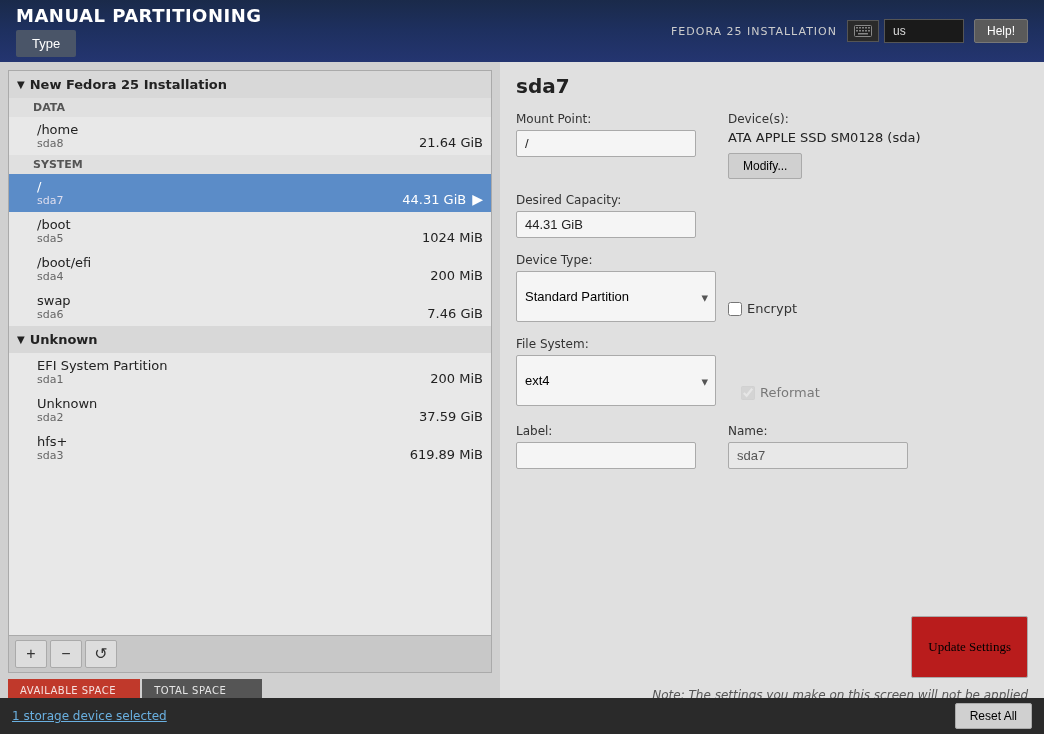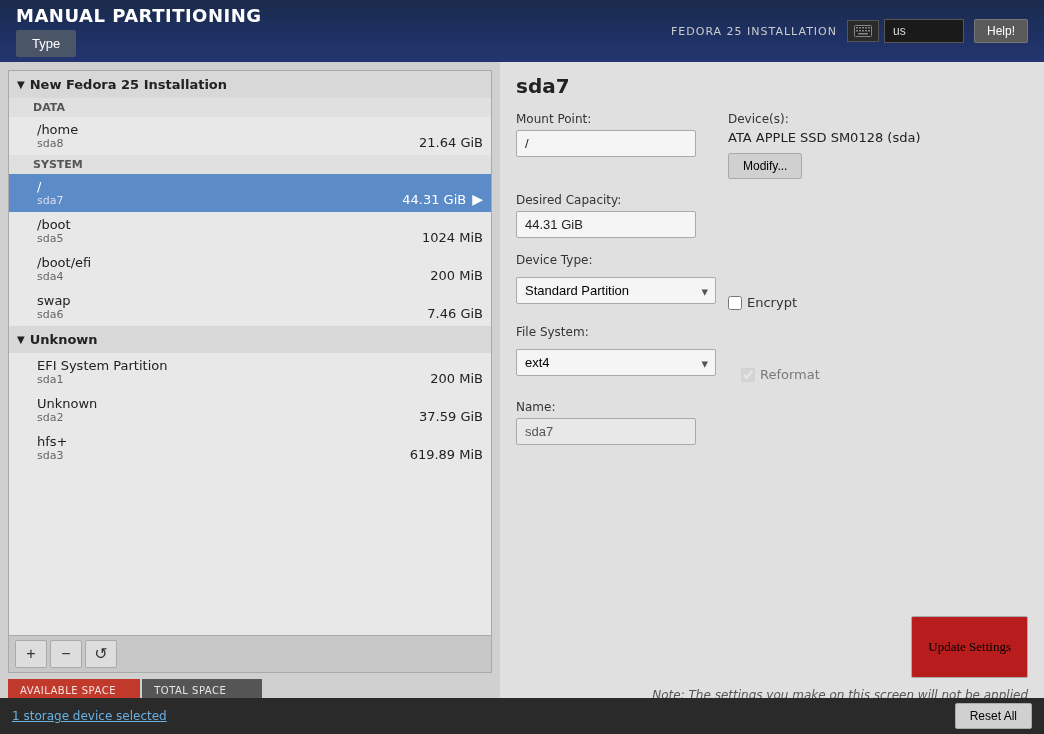--- a/index.html
+++ b/index.html
@@ -300,21 +300,21 @@
     
     .device-type-row {
       display: flex;
       align-items: center;
       gap: 12px;
       margin-bottom: 14px;
     }
     .select-box {
       background: #f5f5f5;
       border: 1px solid #aaa;
-      padding: 5px 8px;
+      padding: 17px 8px;
       font-size: 13px;
       width: 200px;
       border-radius: 2px;
       appearance: none;
       -webkit-appearance: none;
       position: relative;
       cursor: pointer;
     }
     .select-wrapper {
       position: relative;
@@ -615,20 +615,24 @@
         </select>
       </div>
       <div class="checkbox-group disabled">
         <input type="checkbox" id="reformat-cb" checked="" disabled="" style="">
         <label class="checkbox-label" for="reformat-cb">Reformat</label>
       </div>
     </div>
 
     <div class="label-name-row">
       <div class="form-group">
+        <label class="form-label">Label:</label>
+        <input class="form-input" type="text" value="" style="">
+      </div>
+      <div class="form-group">
         <label class="form-label">Name:</label>
         <input class="form-input readonly" type="text" value="sda7" readonly="" style="">
       </div>
     </div>
 
     <div class="bottom-actions">
       <button class="update-settings-btn">Update Settings</button>
       <p class="note-text">Note:  The settings you make on this screen will not be applied until you click on the main menu's 'Begin Installation' button.</p>
     </div>
 

